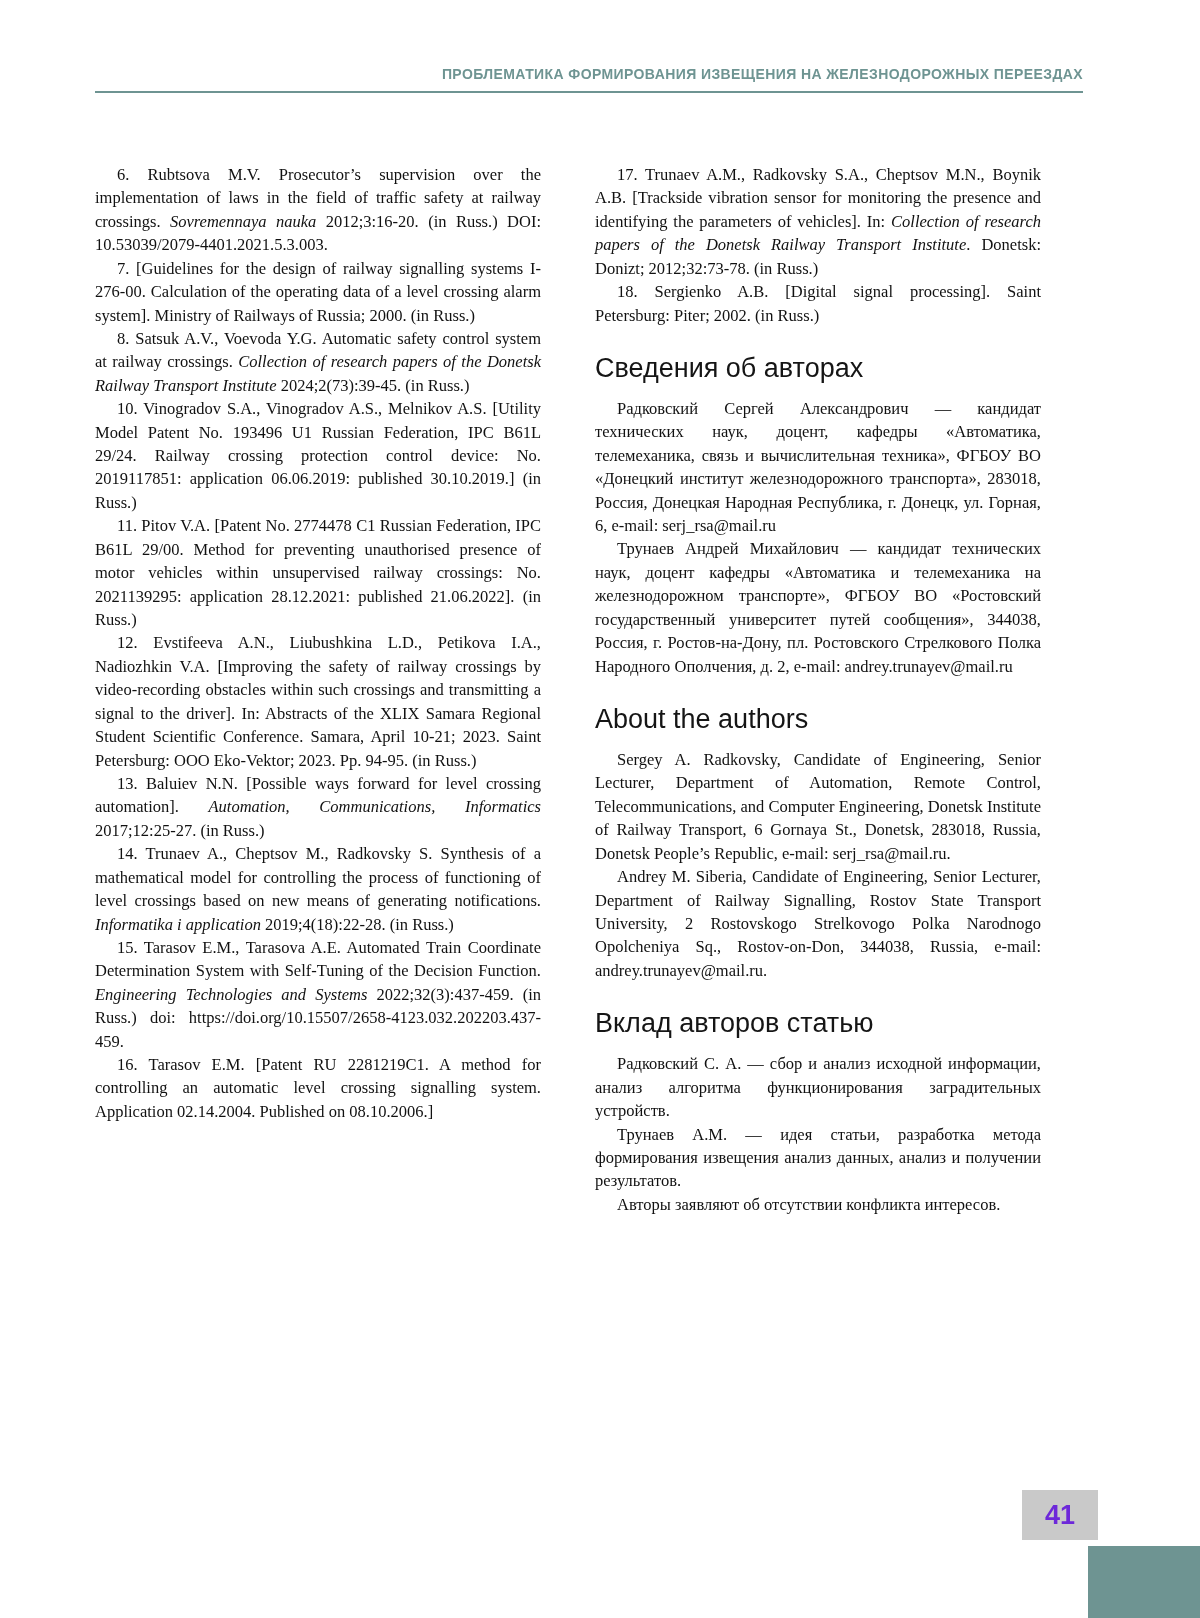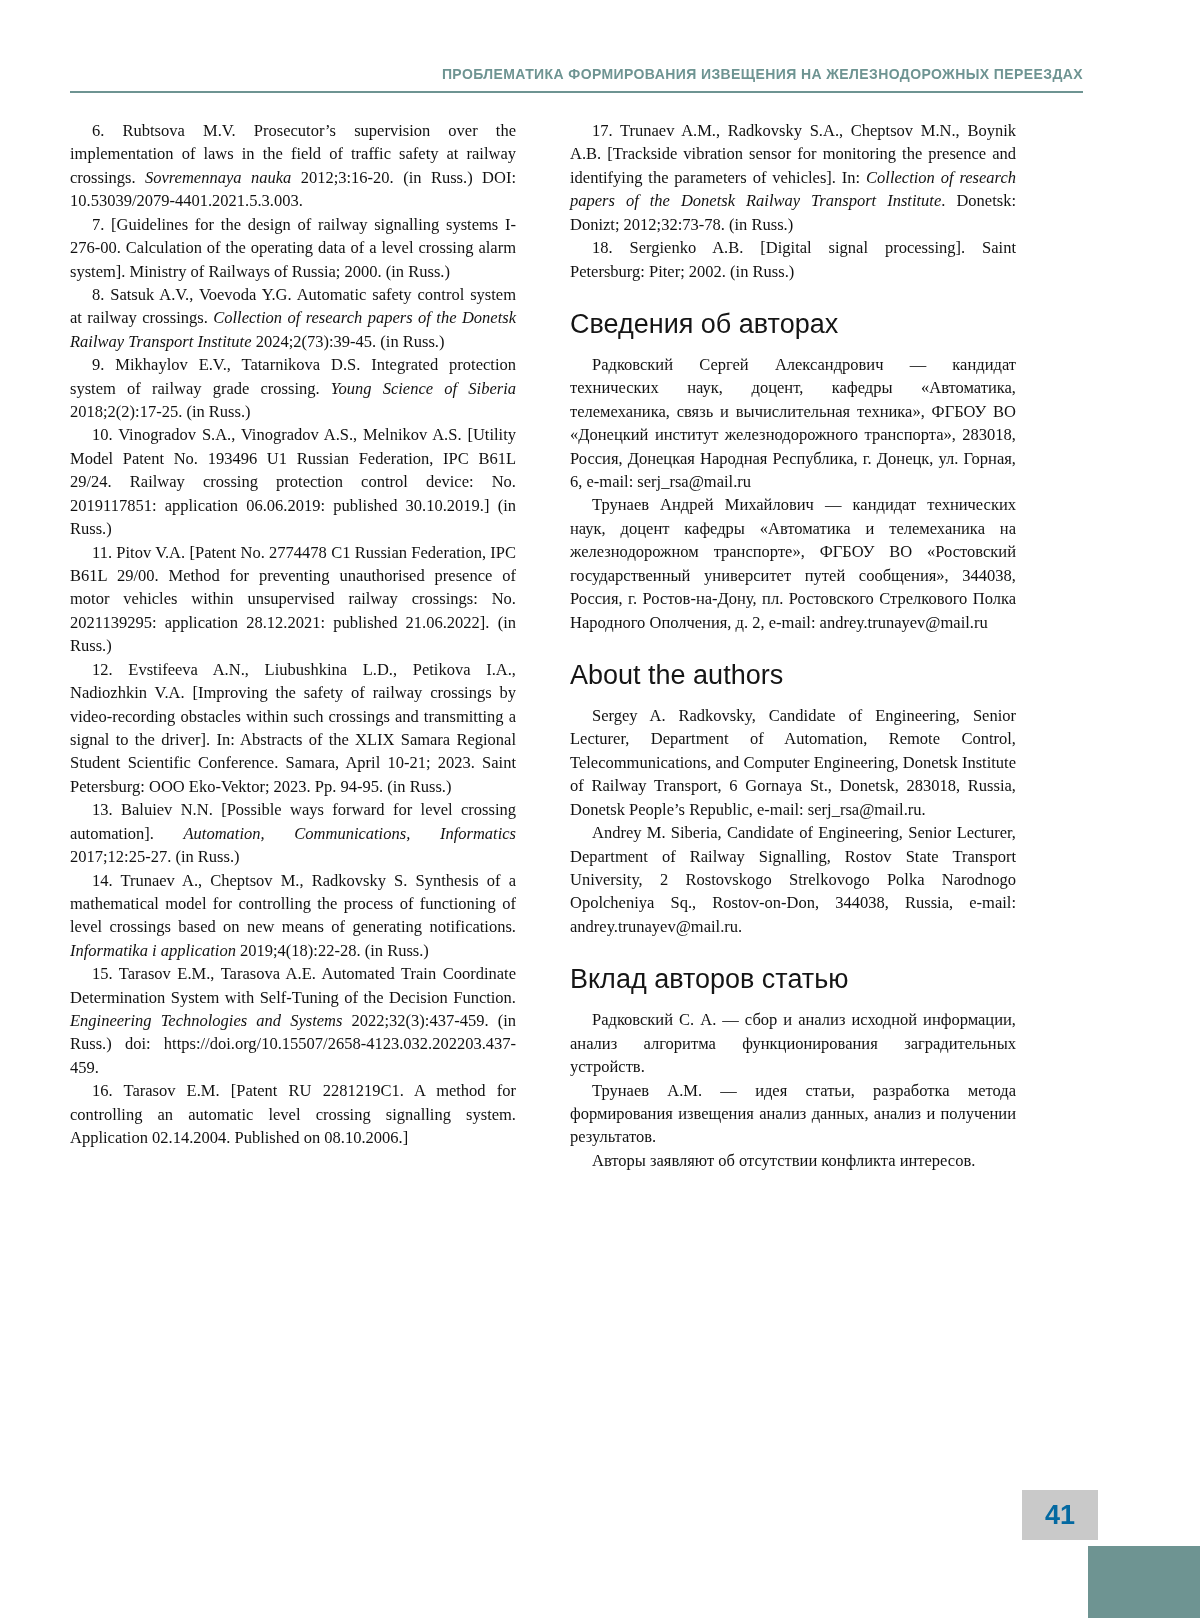--- a/index.html
+++ b/index.html
@@ -6,32 +6,32 @@
   * { box-sizing: border-box; }
   html, body { margin: 0; padding: 0; }
   body {
     width: 1200px; height: 1618px;
     background: #ffffff;
     color: #111;
     font-family: "Liberation Serif", serif;
     position: relative;
     overflow: hidden;
   }
-  .page { padding: 66px 117px 0 70px; }
+  .page { padding: 66px 117px 0 95px; }
   .running-title {
     font-family: "Liberation Sans", sans-serif;
     font-weight: 700;
     font-size: 14px;
     letter-spacing: 0.4px;
     color: var(--accent);
     text-align: right;
   }
   .header-rule { height: 2px; background: var(--accent); margin-top: 9px; }
   .columns { display: flex; gap: 54px; margin-top: 26px; }
-  .col { width: 446px; }
+  .col { width: 446px; margin-top: 44px; }
   .para {
     margin: 0;
     font-size: 16.5px;
     line-height: 1.42;
     text-align: justify;
     text-indent: 22px;
   }
   .it { font-style: italic; }
   .bd { font-weight: 400; }
   .section-heading {
@@ -43,21 +43,21 @@
   }
   .page-number-box {
     position: absolute;
     right: 102px; bottom: 78px;
     width: 76px; height: 50px;
     background: #c9c9c9;
     display: flex; align-items: center; justify-content: center;
     font-family: "Liberation Sans", sans-serif;
     font-weight: 700;
     font-size: 27px;
-    color: #0369a1;
+    color: #6d28d9;
   }
   .corner-accent {
     position: absolute;
     right: 0; bottom: 0;
     width: 112px; height: 72px;
     background: var(--accent);
   }
 </style>
 </head>
 <body>
@@ -66,21 +66,20 @@
   <header>
     <div class="running-title">ПРОБЛЕМАТИКА ФОРМИРОВАНИЯ ИЗВЕЩЕНИЯ НА ЖЕЛЕЗНОДОРОЖНЫХ ПЕРЕЕЗДАХ</div>
     <div class="header-rule"></div>
   </header>
 
   <main class="columns">
     <div class="col" id="left-col">
         <p class="para"><span>6. Rubtsova M.V. Prosecutor’s supervision over the implementation of laws in the field of traffic safety at railway crossings. </span><span class="it">Sovremennaya nauka</span><span> 2012;3:16-20. (in Russ.) DOI: 10.53039/2079-4401.2021.5.3.003.</span></p>
         <p class="para"><span>7. [Guidelines for the design of railway signalling systems I-276-00. Calculation of the operating data of a level crossing alarm system]. Ministry of Railways of Russia; 2000. (in Russ.)</span></p>
         <p class="para"><span>8. Satsuk A.V., Voevoda Y.G. Automatic safety control system at railway crossings. </span><span class="it">Collection of research papers of the Donetsk Railway Transport Institute</span><span> 2024;2(73):39-45. (in Russ.)</span></p>
-        <p class="para"><span>9. Mikhaylov E.V., Tatarnikova D.S. Integrated protection system of railway grade crossing. </span><span class="it">Young Science of Siberia</span><span> 2018;2(2):17-25. (in Russ.)</span></p>
         <p class="para"><span>10. Vinogradov S.A., Vinogradov A.S., Melnikov A.S. [Utility Model Patent No. 193496 U1 Russian Federation, IPC B61L 29/24. Railway crossing protection control device: No. 2019117851: application 06.06.2019: published 30.10.2019.] (in Russ.)</span></p>
         <p class="para"><span>11. Pitov V.A. [Patent No. 2774478 C1 Russian Federation, IPC B61L 29/00. Method for preventing unauthorised presence of motor vehicles within unsupervised railway crossings: No. 2021139295: application 28.12.2021: published 21.06.2022]. (in Russ.)</span></p>
         <p class="para"><span>12. Evstifeeva A.N., Liubushkina L.D., Petikova I.A., Nadiozhkin V.A. [Improving the safety of railway crossings by video-recording obstacles within such crossings and transmitting a signal to the driver]. In: Abstracts of the XLIX Samara Regional Student Scientific Conference. Samara, April 10-21; 2023. Saint Petersburg: OOO Eko-Vektor; 2023. Pp. 94-95. (in Russ.)</span></p>
         <p class="para"><span>13. Baluiev N.N. [Possible ways forward for level crossing automation]. </span><span class="it">Automation, Communications, Informatics</span><span> 2017;12:25-27. (in Russ.)</span></p>
         <p class="para"><span>14. Trunaev A., Cheptsov M., Radkovsky S. Synthesis of a mathematical model for controlling the process of functioning of level crossings based on new means of generating notifications. </span><span class="it">Informatika i application</span><span> 2019;4(18):22-28. (in Russ.)</span></p>
         <p class="para"><span>15. Tarasov E.M., Tarasova A.E. Automated Train Coordinate Determination System with Self-Tuning of the Decision Function. </span><span class="it">Engineering Technologies and Systems</span><span> 2022;32(3):437-459. (in Russ.) doi: https://doi.org/10.15507/2658-4123.032.202203.437-459.</span></p>
         <p class="para"><span>16. Tarasov E.M. [Patent RU 2281219C1. A method for controlling an automatic level crossing signalling system. Application 02.14.2004. Published on 08.10.2006.]</span></p>
       </div>
     <div class="col" id="right-col">
         <p class="para"><span>17. Trunaev A.M., Radkovsky S.A., Cheptsov M.N., Boynik A.B. [Trackside vibration sensor for monitoring the presence and identifying the parameters of vehicles]. In: </span><span class="it">Collection of research papers of the Donetsk Railway Transport Institute</span><span>. Donetsk: Donizt; 2012;32:73-78. (in Russ.)</span></p>

